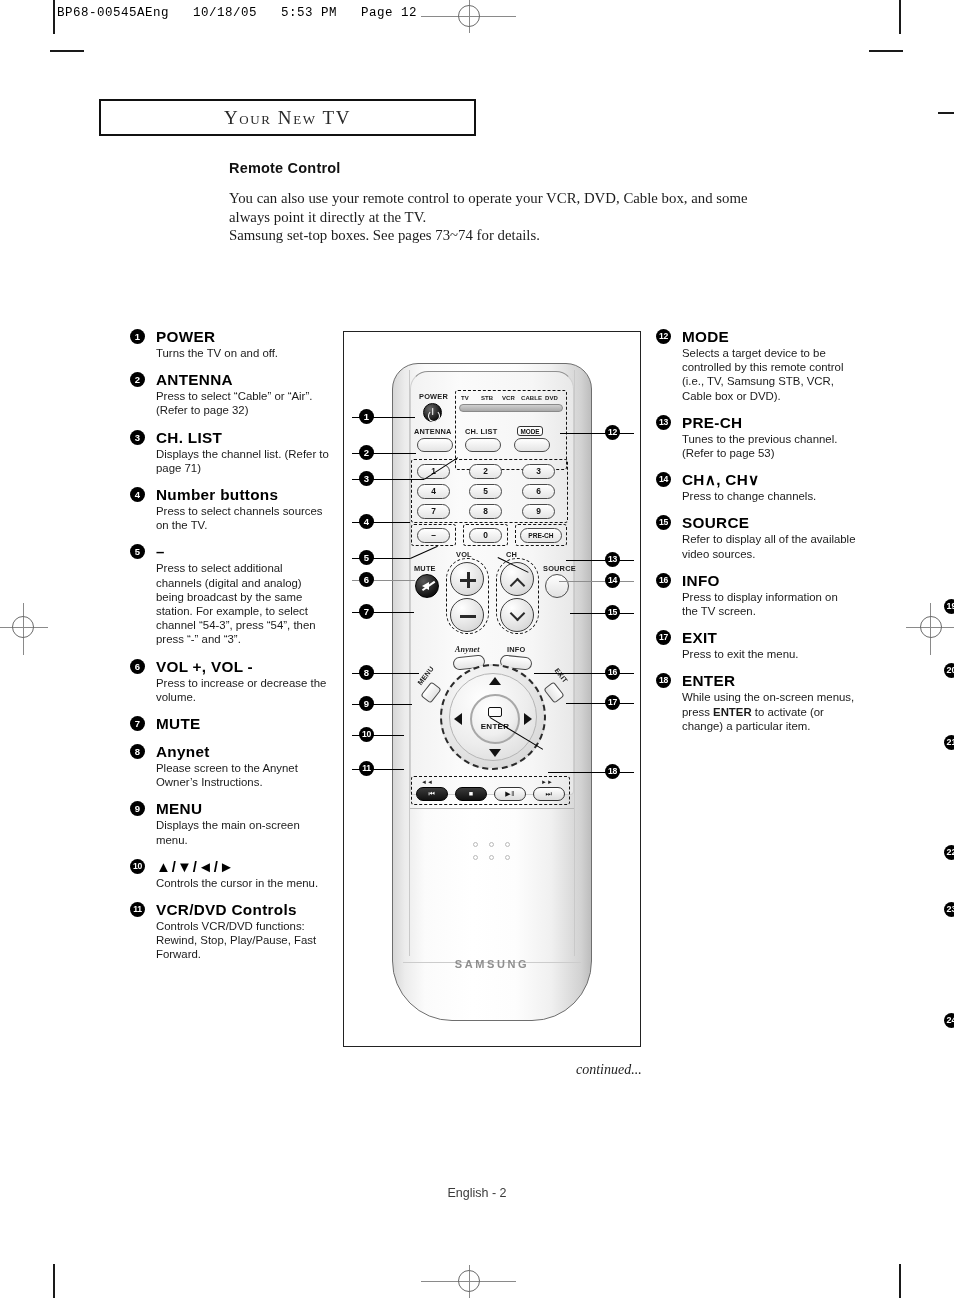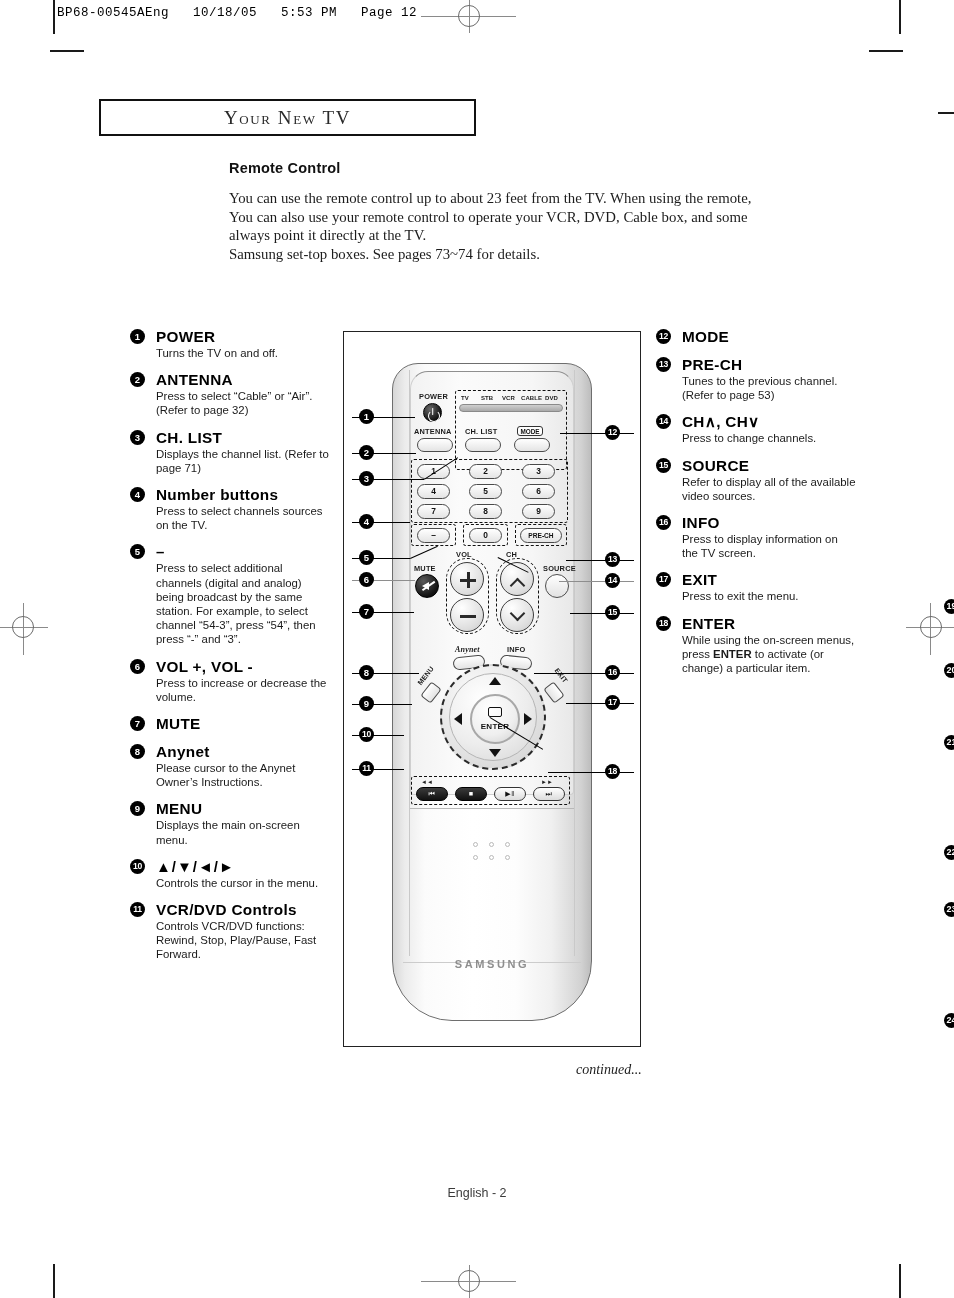--- a/index.html
+++ b/index.html
@@ -282,21 +282,20 @@
 <div class="trimline" style="left:938px; top:112px; width:16px; height:1.5px;"></div>
 
 <div class="slug">BP68-00545AEng   10/18/05   5:53 PM   Page 12</div>
 
 <div class="titlebox">
   <div class="t">Your New TV</div>
 </div>
 
 <div class="sec-head">Remote Control</div>
 <div class="intro">
-  <p>You can use the remote control up to about 23 feet from the TV. When using the remote,</p>
   <p>You can also use your remote control to operate your VCR, DVD, Cable box, and some</p>
   <p>always point it directly at the TV.</p>
   <p>Samsung set-top boxes. See pages 73~74 for details.</p>
 </div>
 
 <div class="col col-left">
 
   <div class="entry">
     <span class="bullet">1</span>
     <div class="term">POWER</div>
@@ -334,21 +333,21 @@
   </div>
 
   <div class="entry">
     <span class="bullet">7</span>
     <div class="term">MUTE</div>
   </div>
 
   <div class="entry">
     <span class="bullet">8</span>
     <div class="term">Anynet</div>
-    <div class="desc">Please cursor to the Anynet Owner’s Instructions.</div>
+    <div class="desc">Please screen to the Anynet Owner’s Instructions.</div>
   </div>
 
   <div class="entry">
     <span class="bullet">9</span>
     <div class="term">MENU</div>
     <div class="desc">Displays the main on-screen menu.</div>
   </div>
 
   <div class="entry">
     <span class="bullet wide">10</span>
@@ -362,20 +361,21 @@
     <div class="desc">Controls VCR/DVD functions: Rewind, Stop, Play/Pause, Fast Forward.</div>
   </div>
 
 </div>
 
 <div class="col col-right">
 
   <div class="entry">
     <span class="bullet wide">12</span>
     <div class="term">MODE</div>
+    <div class="desc">Selects a target device to be controlled by this remote control (i.e., TV, Samsung STB, VCR, Cable box or DVD).</div>
   </div>
 
   <div class="entry">
     <span class="bullet wide">13</span>
     <div class="term">PRE-CH</div>
     <div class="desc">Tunes to the previous channel. (Refer to page 53)</div>
   </div>
 
   <div class="entry">
     <span class="bullet wide">14</span>

